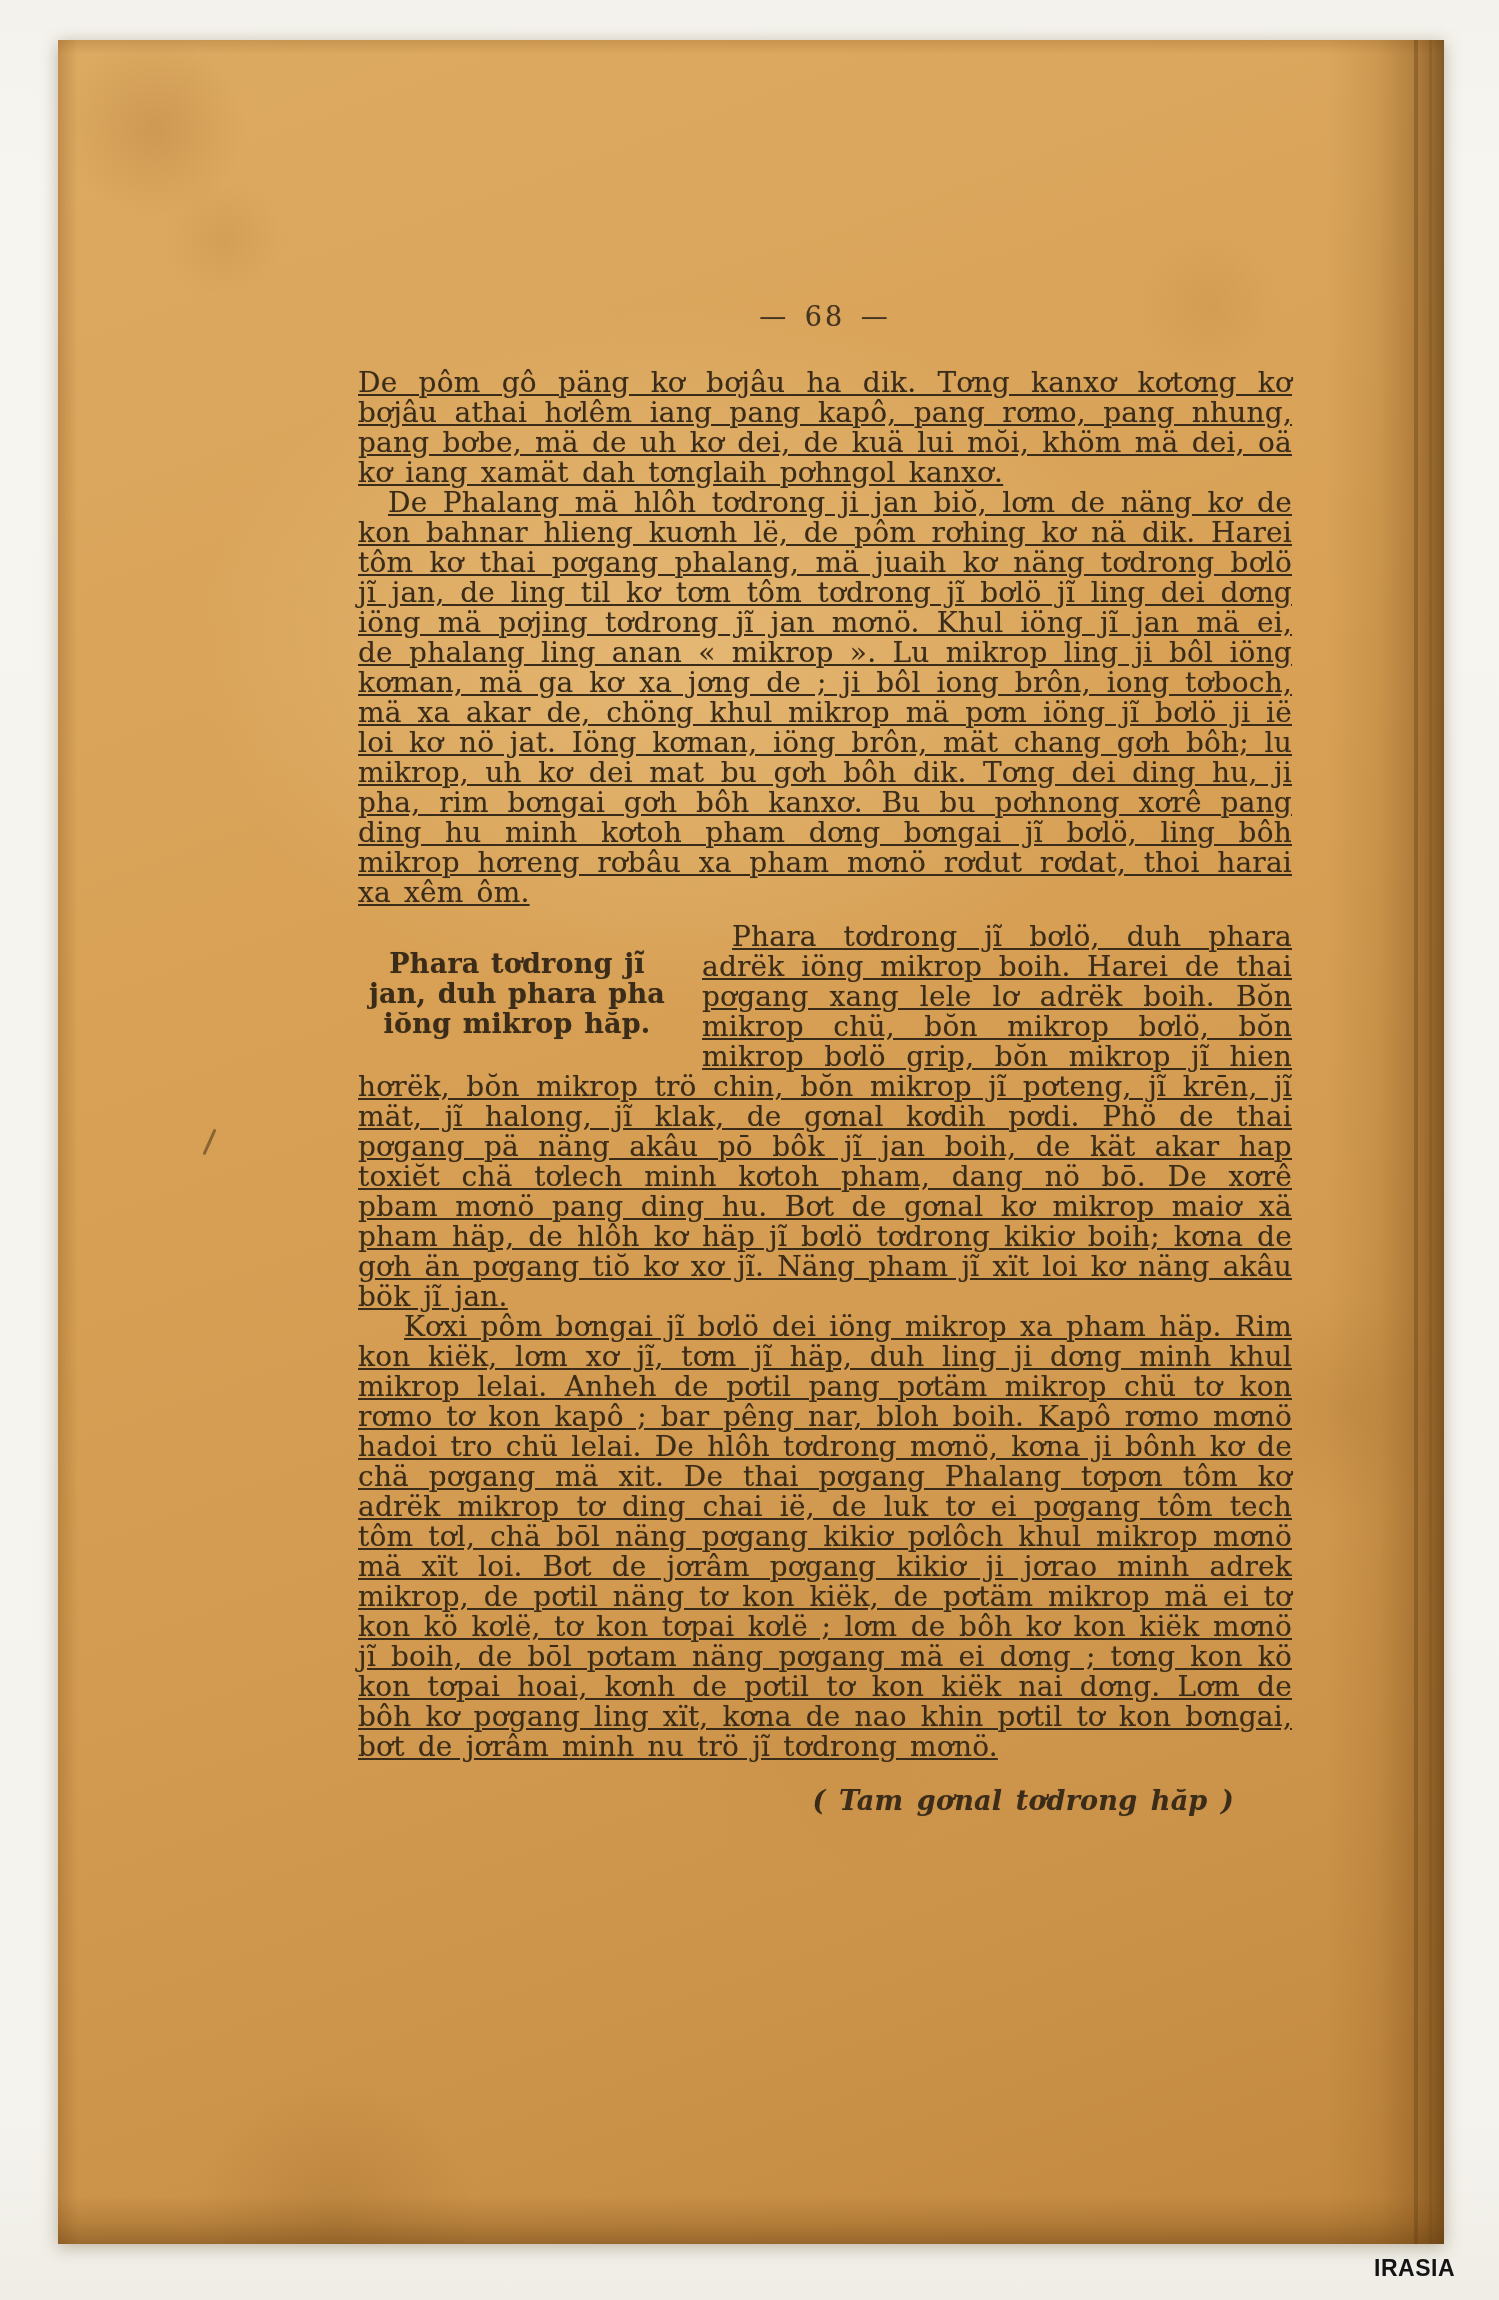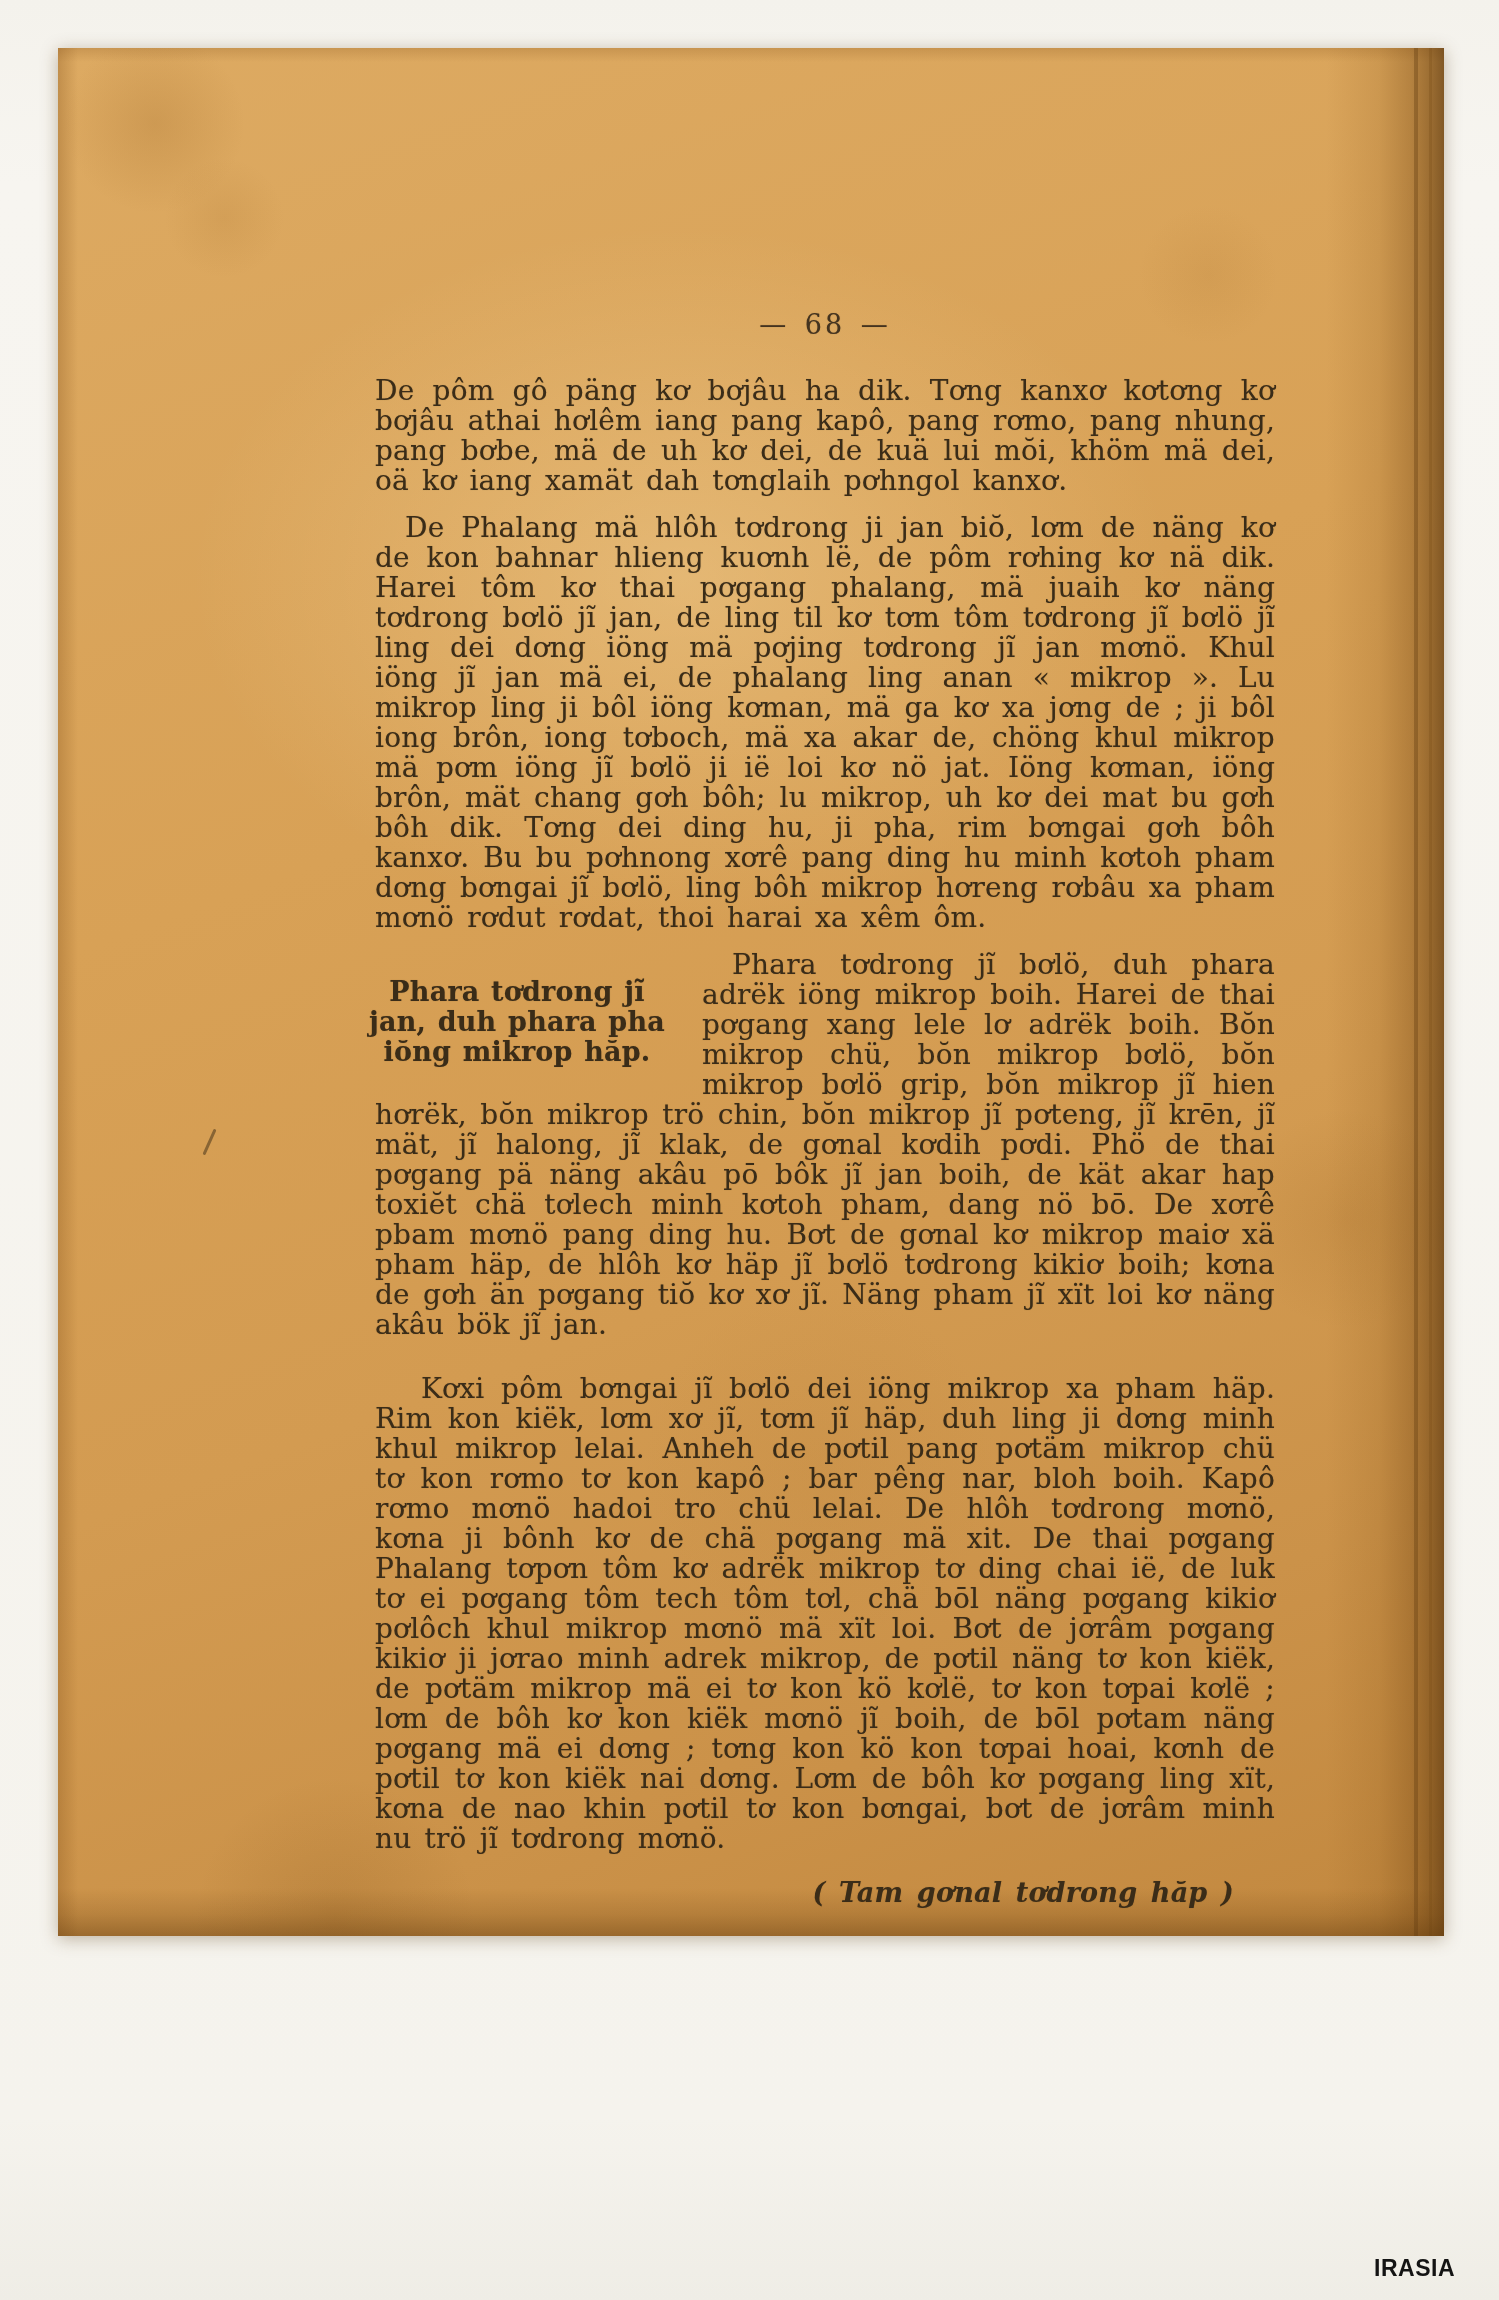--- a/index.html
+++ b/index.html
@@ -12,23 +12,23 @@
     position: relative;
     overflow: hidden;
     background: linear-gradient(180deg, #f4f2ec 0%, #f7f5f0 8%, #f5f3ed 92%, #efede6 100%);
     font-family: "DejaVu Serif", "Liberation Serif", serif;
   }
 
   
   .paper {
     position: absolute;
     left: 58px;
-    top: 48px;
+    top: 40px;
     width: 1386px;
-    height: 1888px;
+    height: 2204px;
     background:
       radial-gradient(ellipse 700px 500px at 45% 28%, rgba(255, 232, 180, 0.30), rgba(255,232,180,0) 70%),
       radial-gradient(circle 90px at 7% 4%, rgba(146, 92, 28, 0.20), rgba(146,92,28,0) 100%),
       radial-gradient(circle 140px at 20% 99%, rgba(120, 75, 20, 0.18), rgba(120,75,20,0) 100%),
       radial-gradient(circle 110px at 93% 62%, rgba(140, 88, 25, 0.14), rgba(140,88,25,0) 100%),
       linear-gradient(160deg, #ddaa62 0%, #d8a156 38%, #d39b51 62%, #cb9249 82%, #c2883f 100%);
     box-shadow: 0 3px 16px rgba(90, 60, 20, 0.35);
   }
 
   
@@ -104,21 +104,22 @@
 
   .page-number {
     text-align: center;
     font-size: 27px;
     letter-spacing: 3px;
     margin-bottom: 36px;
     color: #44331f;
   }
 
   .para {
-    margin: 17px;
+    margin: 0;
+    text-decoration: underline;
   }
   .indent  { text-indent: 30px; }
   .indent2 { text-indent: 46px; }
 
   .section { margin-top: 14px; }
   .section::after { content: ""; display: block; clear: both; }
 
   .side-heading {
     float: left;
     width: 318px;

